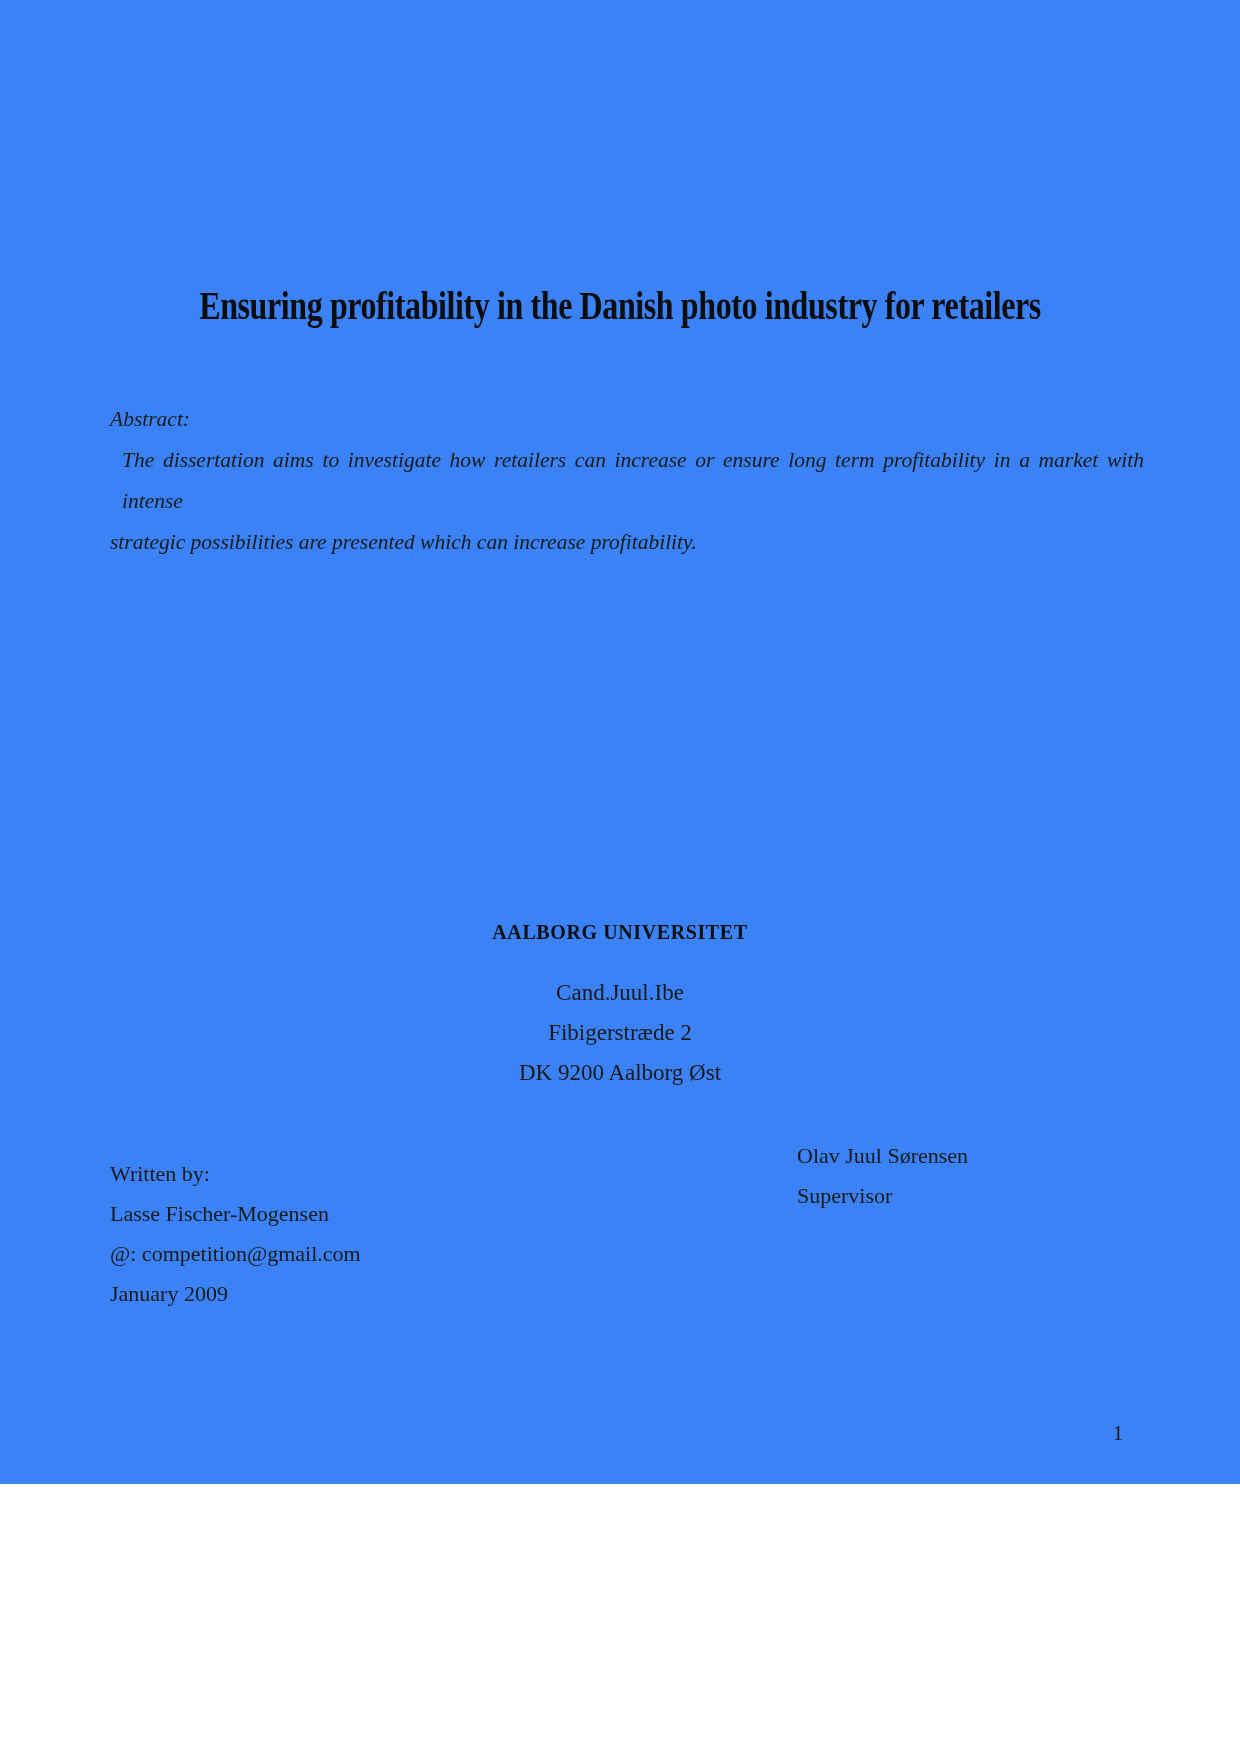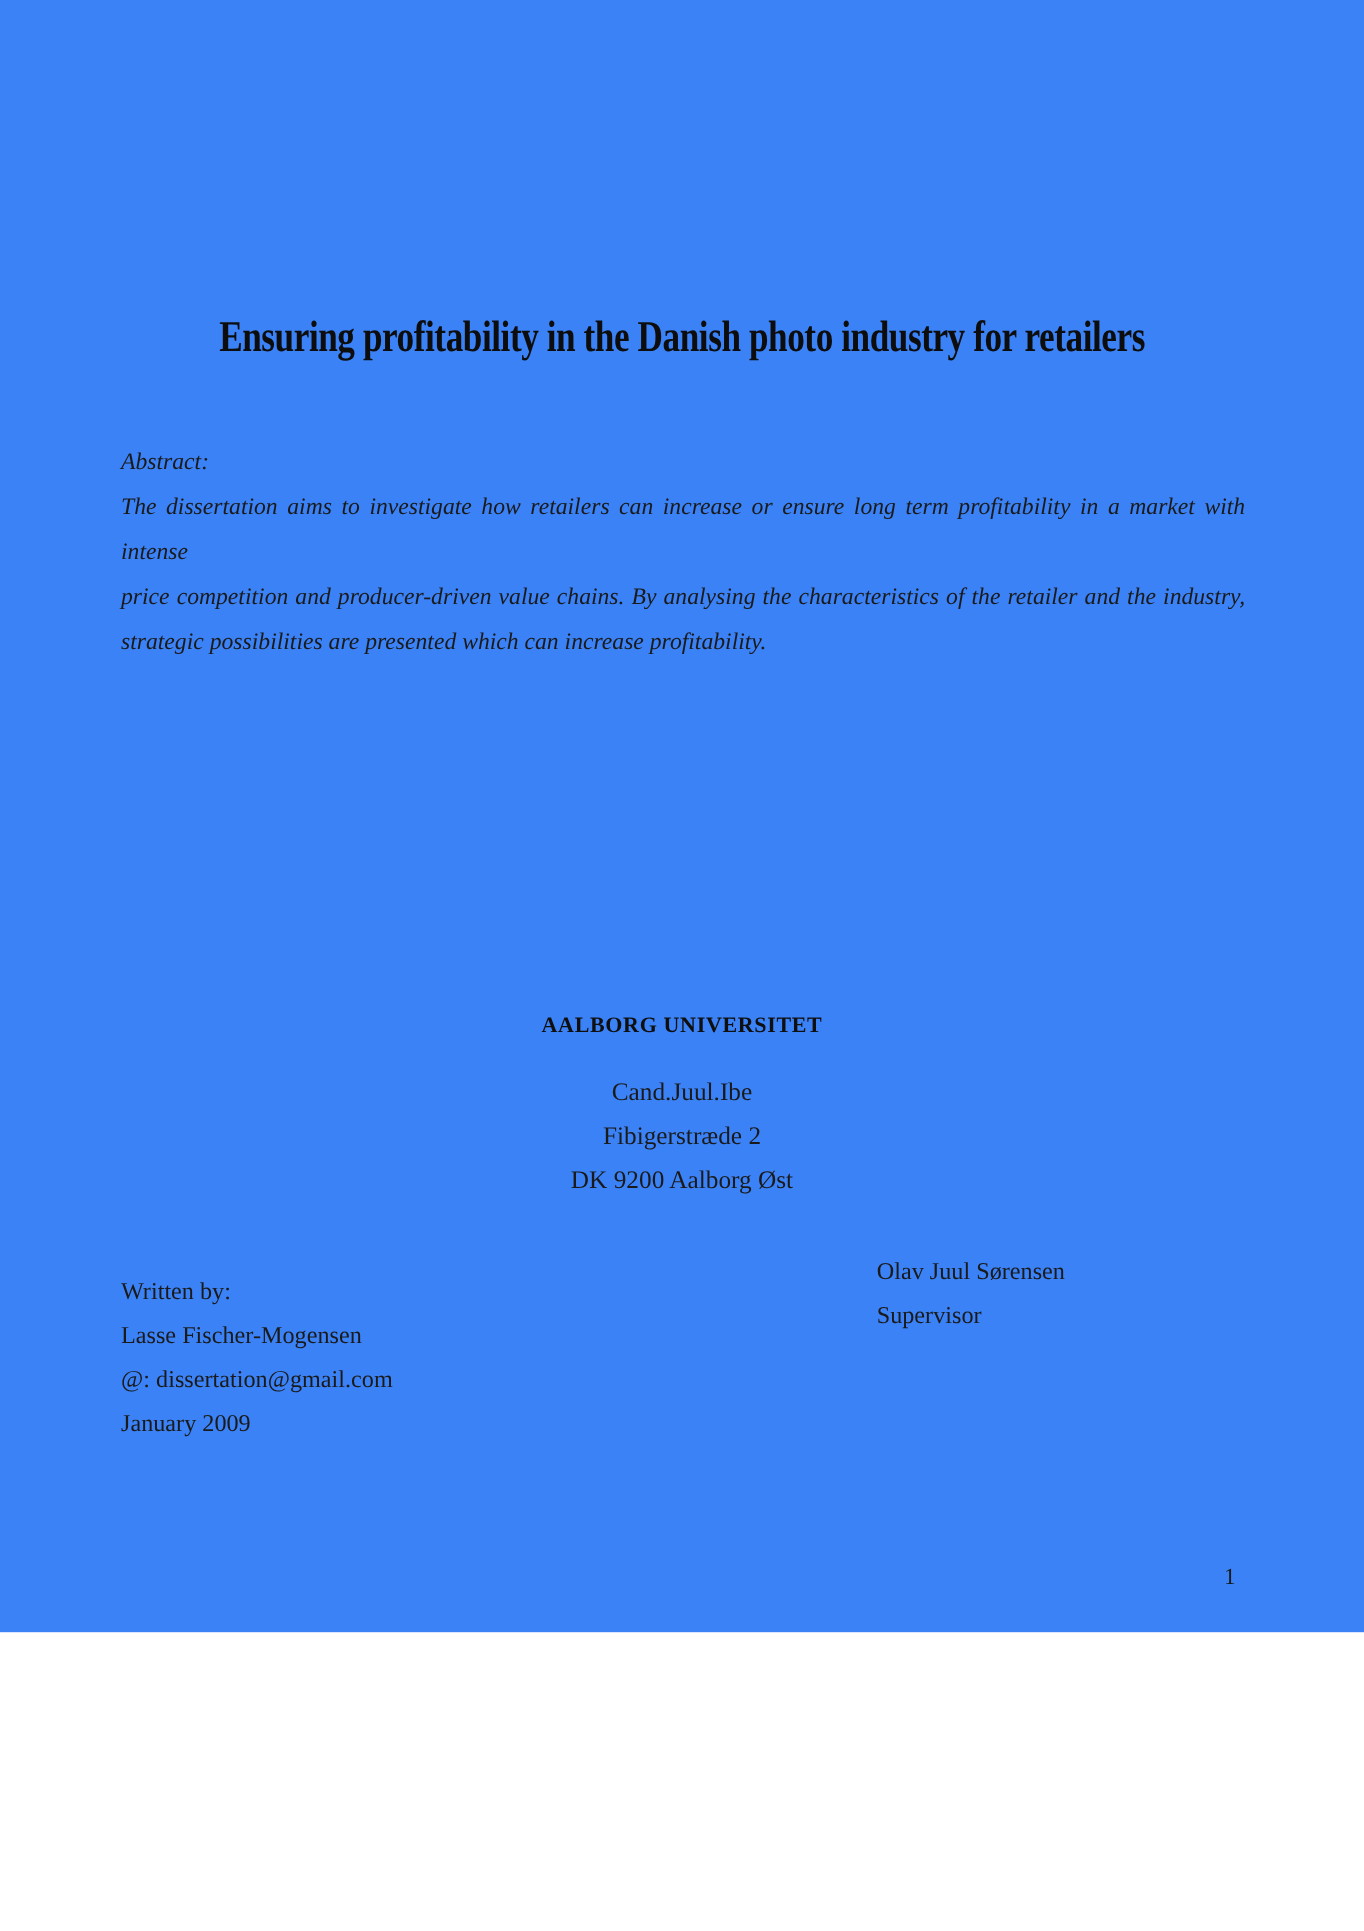--- a/index.html
+++ b/index.html
@@ -44,20 +44,21 @@
     width: 1022px;
     font-style: italic;
     font-size: 21.5px;
     line-height: 41px;
     color: #1a1a1a;
   }
   .abstract .ab-line { width: 100%; }
   .abstract .ab-line.just {
     text-align: justify;
     text-align-last: justify;
+    margin-left: 12px;
   }
   .abstract .ab-line.last { text-align: left; }
   .abstract .ab-label { margin-bottom: 0; }
   
   .university {
     position: absolute;
     top: 921px;
     left: 0;
     width: 1240px;
     text-align: center;
@@ -112,38 +113,37 @@
 
 <div class="page">
 
   <div class="doc-title-wrap">
     <span class="doc-title">Ensuring profitability in the Danish photo industry for retailers</span>
   </div>
 
   <div class="abstract">
     <div class="ab-line ab-label">Abstract:</div>
     <div class="ab-line just">The dissertation aims to investigate how retailers can increase or ensure long term profitability in a market with intense</div>
-    <div class="ab-line just">price competition and producer-driven value chains. By analysing the characteristics of the retailer and the industry,</div>
     <div class="ab-line last">strategic possibilities are presented which can increase profitability.</div>
   </div>
 
   <div class="university">
     <div class="uni-name">AALBORG UNIVERSITET</div>
     <div class="uni-address">
       <div>Cand.Juul.Ibe</div>
       <div>Fibigerstræde 2</div>
       <div>DK 9200 Aalborg Øst</div>
     </div>
   </div>
 
   <div class="byline">
     <div class="col-left">
       <div>Written by:</div>
       <div>Lasse Fischer-Mogensen</div>
-      <div>@: dissertation@gmail.com</div>
+      <div>@: competition@gmail.com</div>
       <div>January 2009</div>
     </div>
     <div class="col-right">
       <div>Olav Juul Sørensen</div>
       <div>Supervisor</div>
     </div>
   </div>
 
   <div class="page-number">1</div>
 

